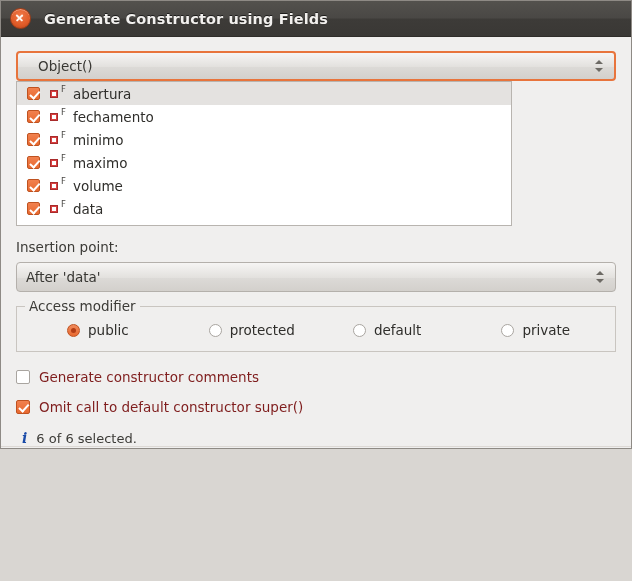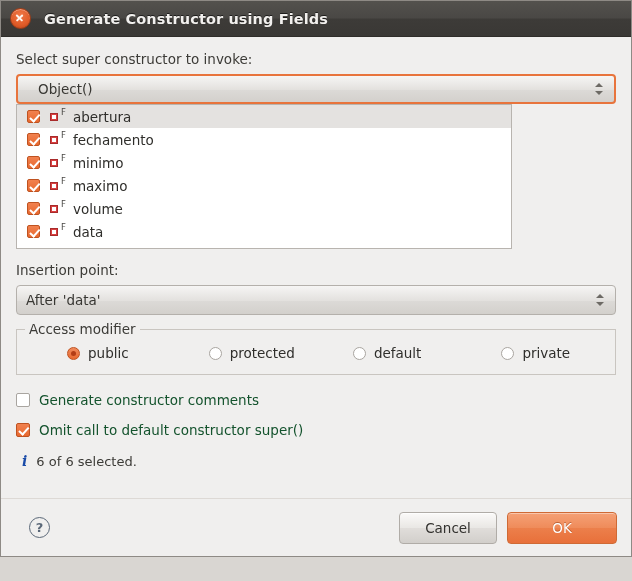--- a/index.html
+++ b/index.html
@@ -6,21 +6,21 @@
     margin: 0; padding: 0;
     background: #d9d6d2;
   }
   body {
     font-family: "DejaVu Sans", "Liberation Sans", sans-serif;
     -webkit-font-smoothing: antialiased;
   }
   .window {
     position: relative;
     width: 632px;
-    height: 557px;
+    height: 449px;
     overflow: hidden;
     background: #f0efee;
     box-sizing: border-box;
     border: 1px solid #8e8a85;
     display: flex;
     flex-direction: column;
   }
 
   
   .titlebar {
@@ -276,21 +276,21 @@
     border-radius: 50%;
     background: #b33d15;
   }
   .radio-label { margin-left: 8px; }
 
   
   .opt-row {
     display: flex;
     align-items: center;
     font-size: 13.5px;
-    color: #14532d;
+    color: #7f1d1d;
     cursor: pointer;
   }
   .opt-row .cbox { width: 14px; height: 14px; }
   .opt-row .cbox.checked::after { left: 4px; top: 1px; }
   .opt-label { margin-left: 9px; }
 
   .hint {
     font-size: 13.5px;
     color: #3c3b37;
     line-height: 18px;
@@ -372,21 +372,20 @@
 
 <div class="window">
 
   <div class="titlebar">
     <div class="close-btn"></div>
     <div class="title-text">Generate Constructor using Fields</div>
   </div>
 
   <div class="content">
 
-    <div class="label">Select super constructor to invoke:</div>
     <div class="combo focused">
       <span class="val">Object()</span>
       <span class="spinner">
         <i class="up"></i>
           <i class="down"></i>
       </span>
     </div>
 
     <div class="list-row">
       <div class="fieldlist" id="fieldlist">

